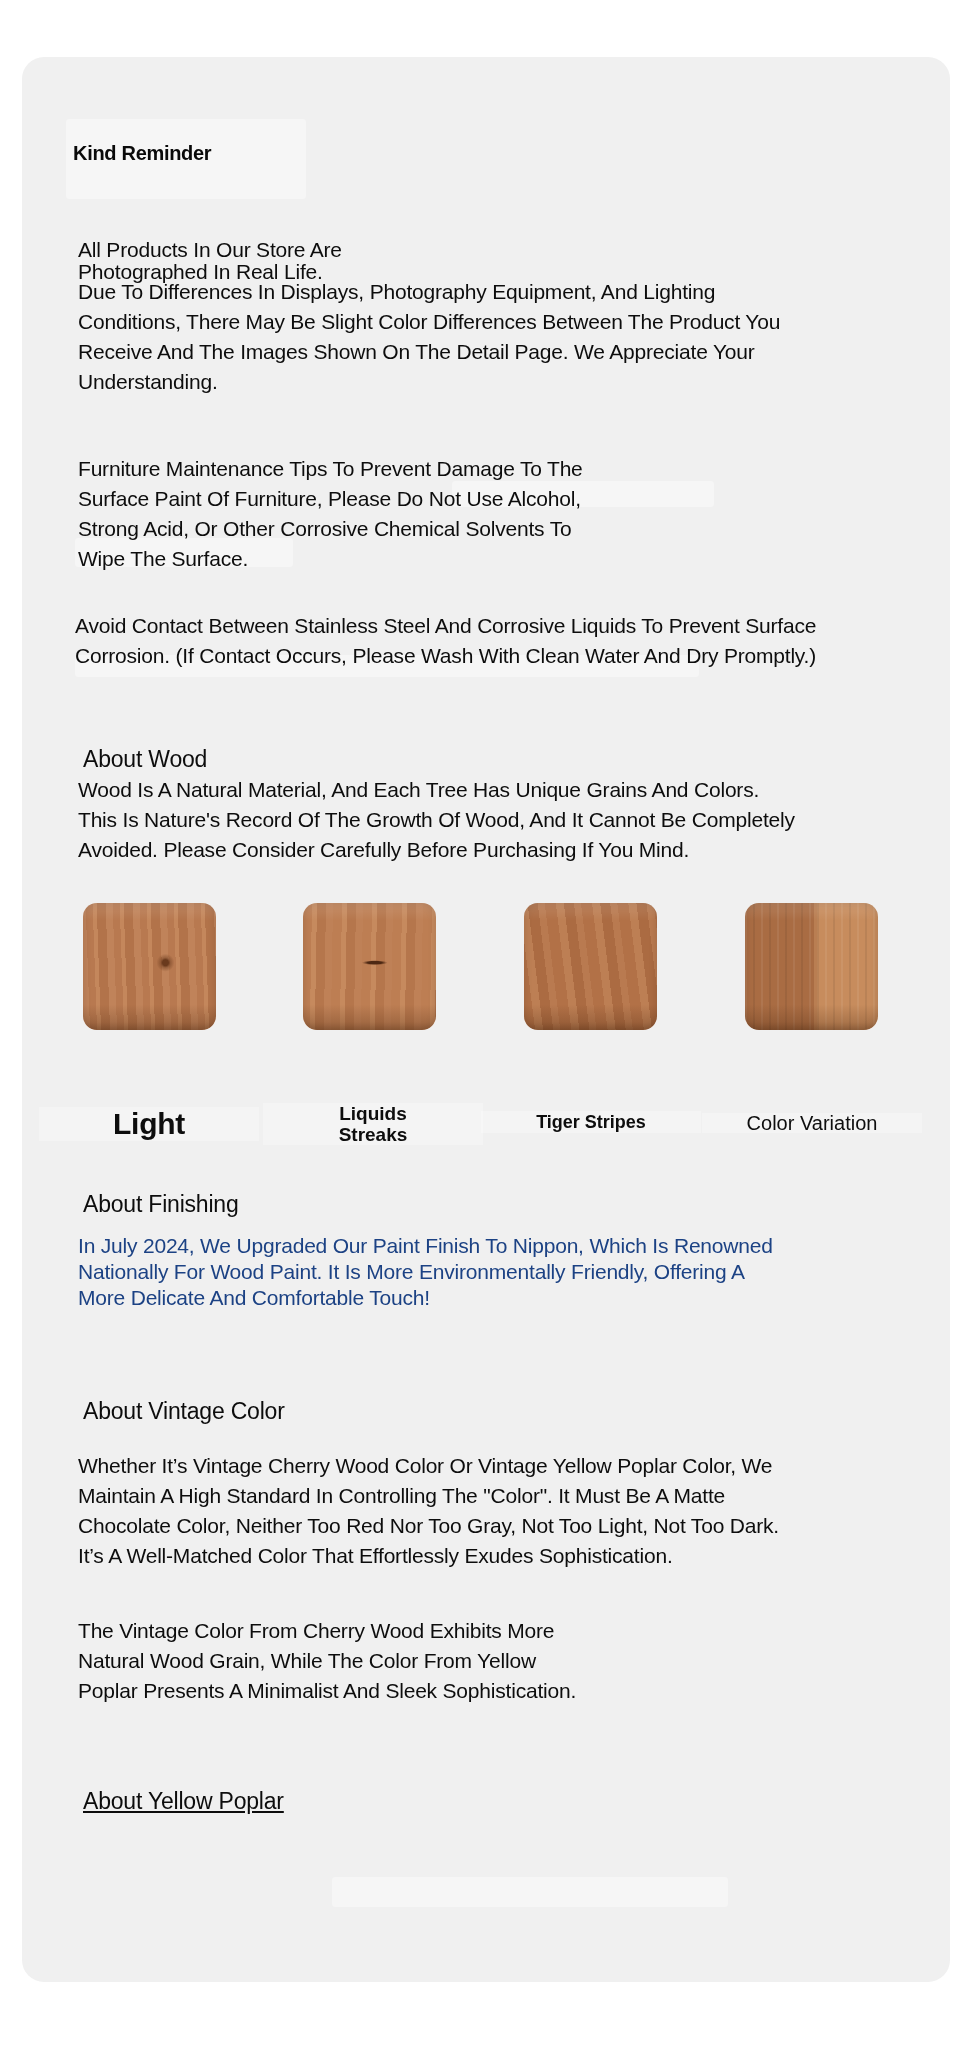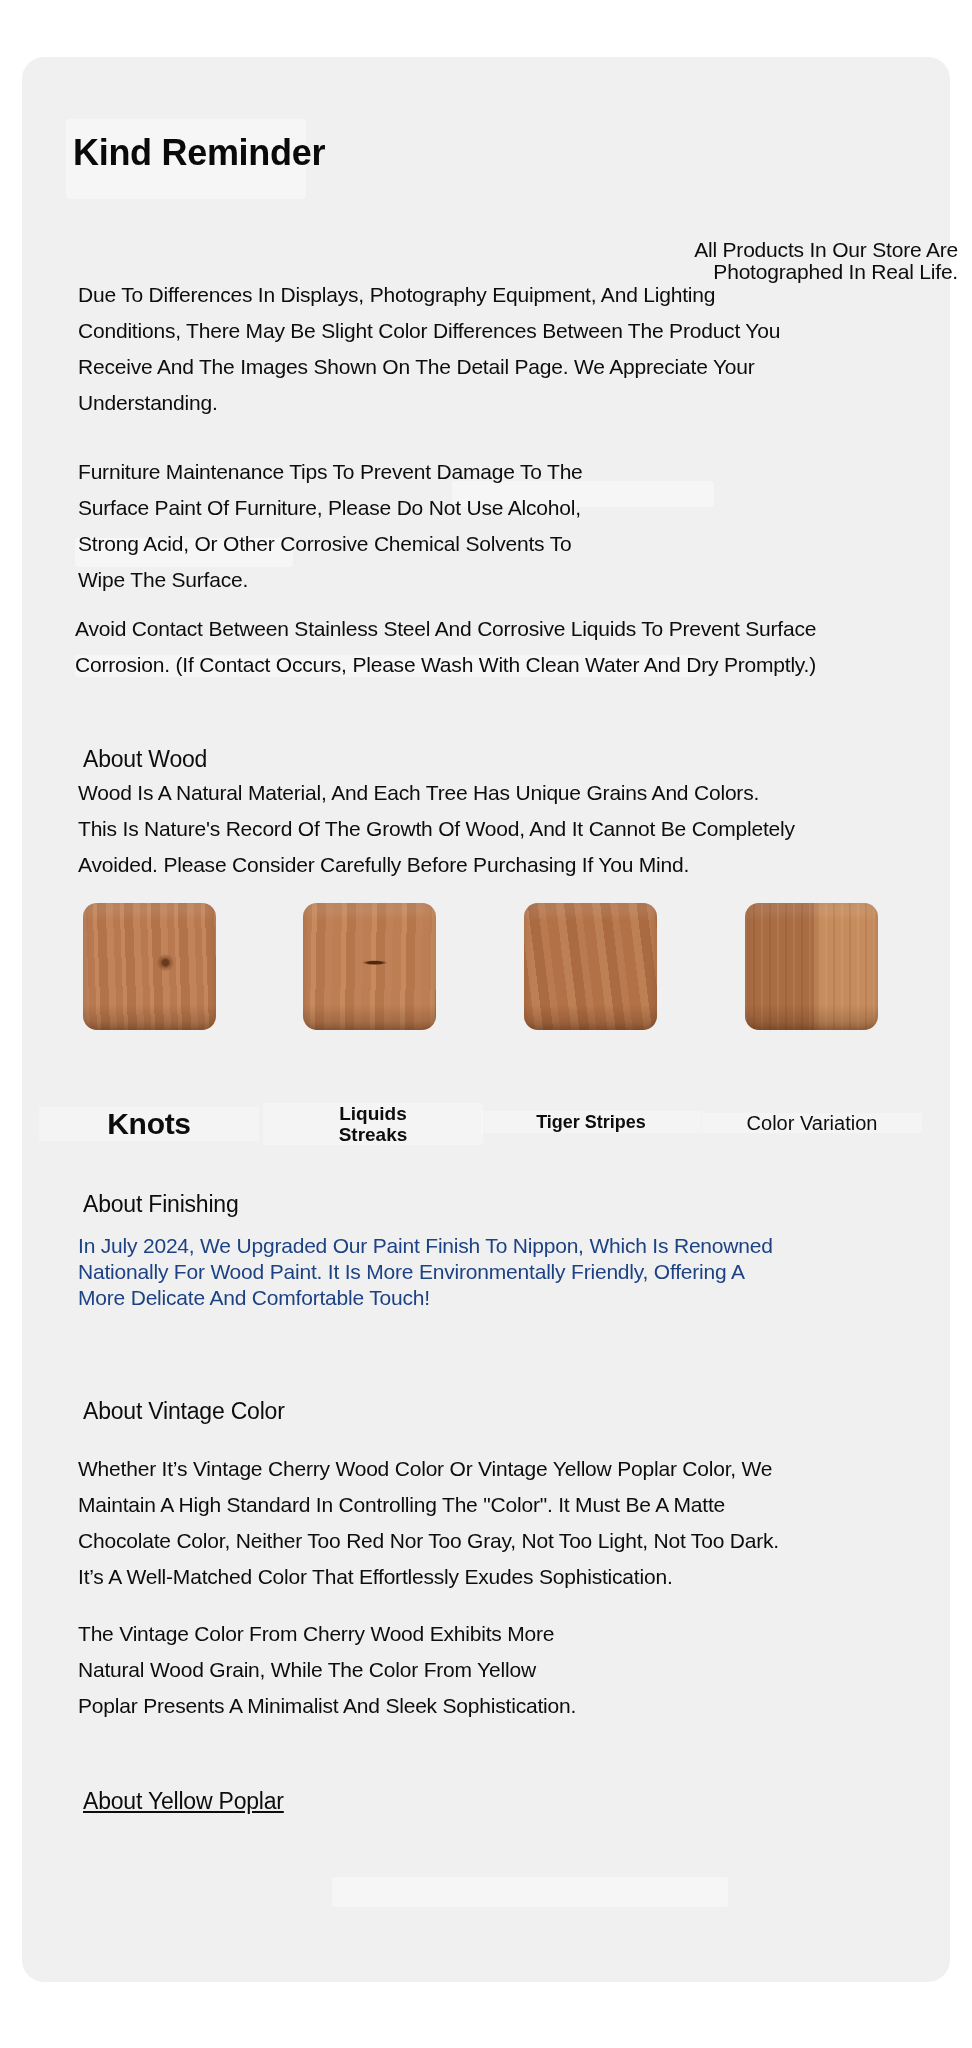--- a/index.html
+++ b/index.html
@@ -1,20 +1,20 @@
 <!DOCTYPE html>
 <html><head>
 <meta charset="utf-8">
 <style>
   html,body{margin:0;padding:0;background:#ffffff;}
   body{width:972px;height:2048px;position:relative;font-family:"Liberation Sans",sans-serif;-webkit-font-smoothing:antialiased;}
   .card{position:absolute;left:22px;top:57px;width:928px;height:1925px;background:#f0f0f0;border-radius:22px;}
-  .title{position:absolute;left:51px;top:76px;font-size:36px;line-height:40px;font-weight:700;color:#0a0a0a;letter-spacing:-0.3px;margin:0;}
-  .para{position:absolute;left:56px;margin:0;white-space:pre-line;font-size:21px;line-height:36px;font-weight:500;color:#0d0d0d;letter-spacing:-0.2px;width:880px;}
-  .para.tight{line-height:21.5px;top:182px;text-align:right;}
+  .title{position:absolute;left:51px;top:76px;font-size:20px;line-height:40px;font-weight:700;color:#0a0a0a;letter-spacing:-0.3px;margin:0;}
+  .para{position:absolute;left:56px;margin:0;white-space:pre-line;font-size:21px;line-height:30px;font-weight:500;color:#0d0d0d;letter-spacing:-0.2px;width:880px;}
+  .para.tight{line-height:21.5px;top:182px;}
   .heading{position:absolute;left:57px;margin:4px;font-size:23px;line-height:30px;font-weight:500;color:#0d0d0d;letter-spacing:-0.2px;}
   .p-intro{top:220px;}
   .p-maint{top:397px;}
   .p-stainless{top:554px;left:53px;}
   .h-wood{top:683px;}
   .p-wood{top:718px;}
   .h-finish{top:1128px;}
   .p-finish{top:1176px;line-height:26px;color:#1c4284;}
   .h-vintage{top:1335px;}
   .p-vintage1{top:1394px;}
@@ -82,21 +82,21 @@
     <h2 class="heading h-wood">About Wood</h2>
     <p class="para p-wood">Wood Is A Natural Material, And Each Tree Has Unique Grains And Colors.
 This Is Nature's Record Of The Growth Of Wood, And It Cannot Be Completely
 Avoided. Please Consider Carefully Before Purchasing If You Mind.</p>
 
     <div class="wood w1"></div>
     <div class="wood w2"></div>
     <div class="wood w3"></div>
     <div class="wood w4"></div>
 
-    <p class="label label-knots">Knots</p>
+    <p class="label label-knots">Light</p>
     <p class="label label-mineral">Liquids
 Streaks</p>
     <p class="label label-tiger">Tiger Stripes</p>
     <p class="label label-color">Color Variation</p>
 
     <h2 class="heading h-finish">About Finishing</h2>
     <p class="para p-finish">In July 2024, We Upgraded Our Paint Finish To Nippon, Which Is Renowned
 Nationally For Wood Paint. It Is More Environmentally Friendly, Offering A
 More Delicate And Comfortable Touch!</p>
 

